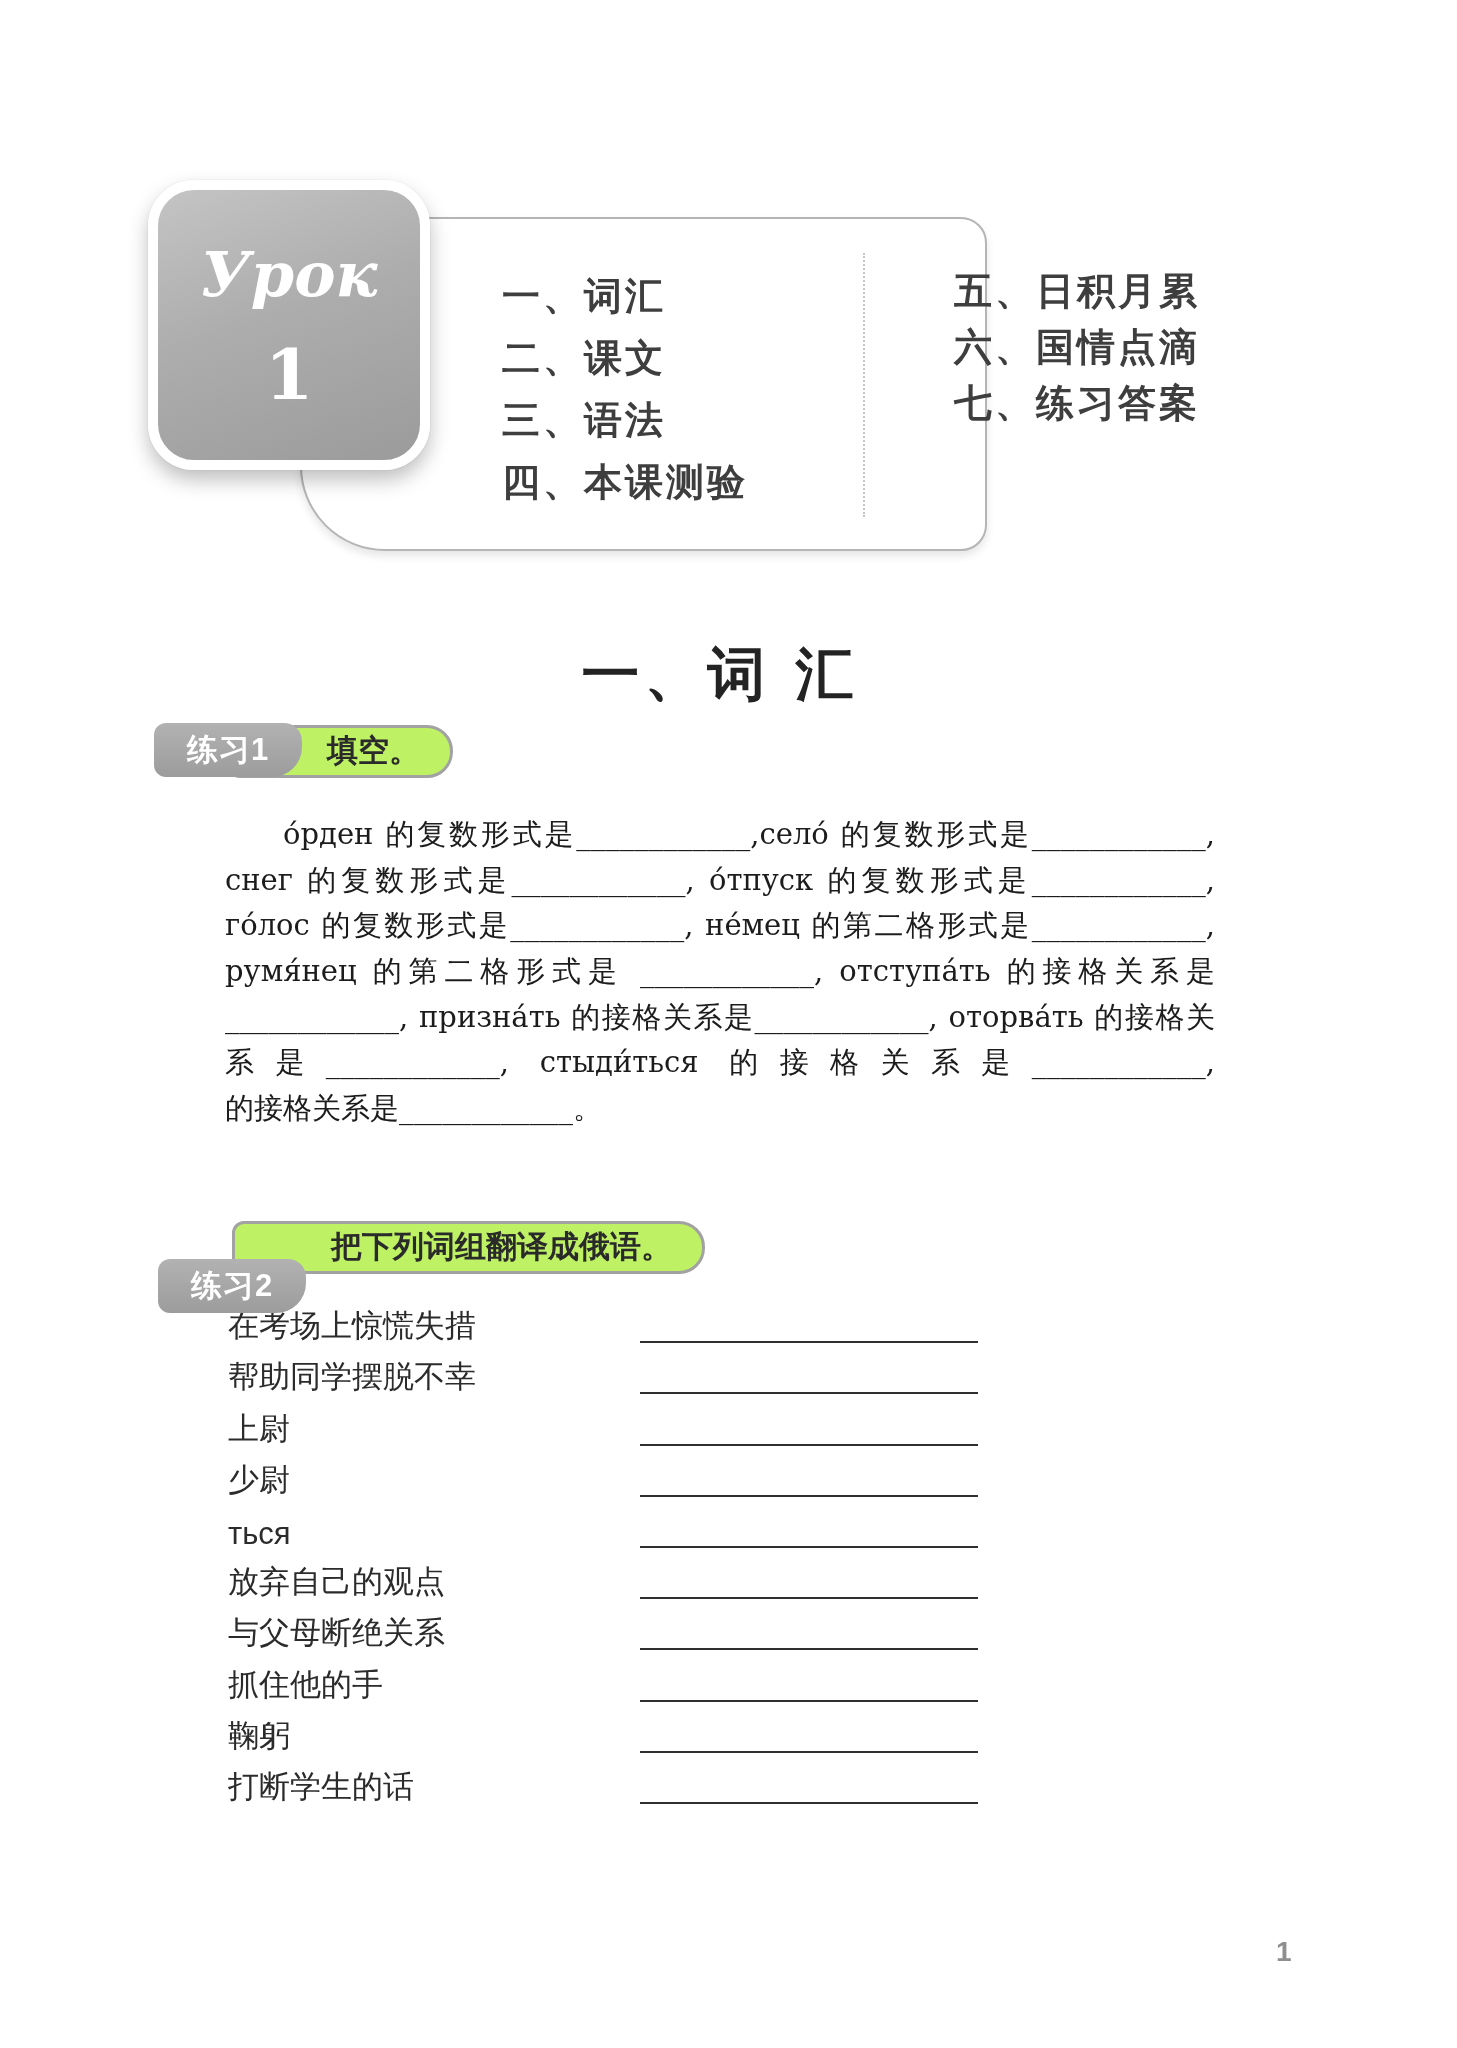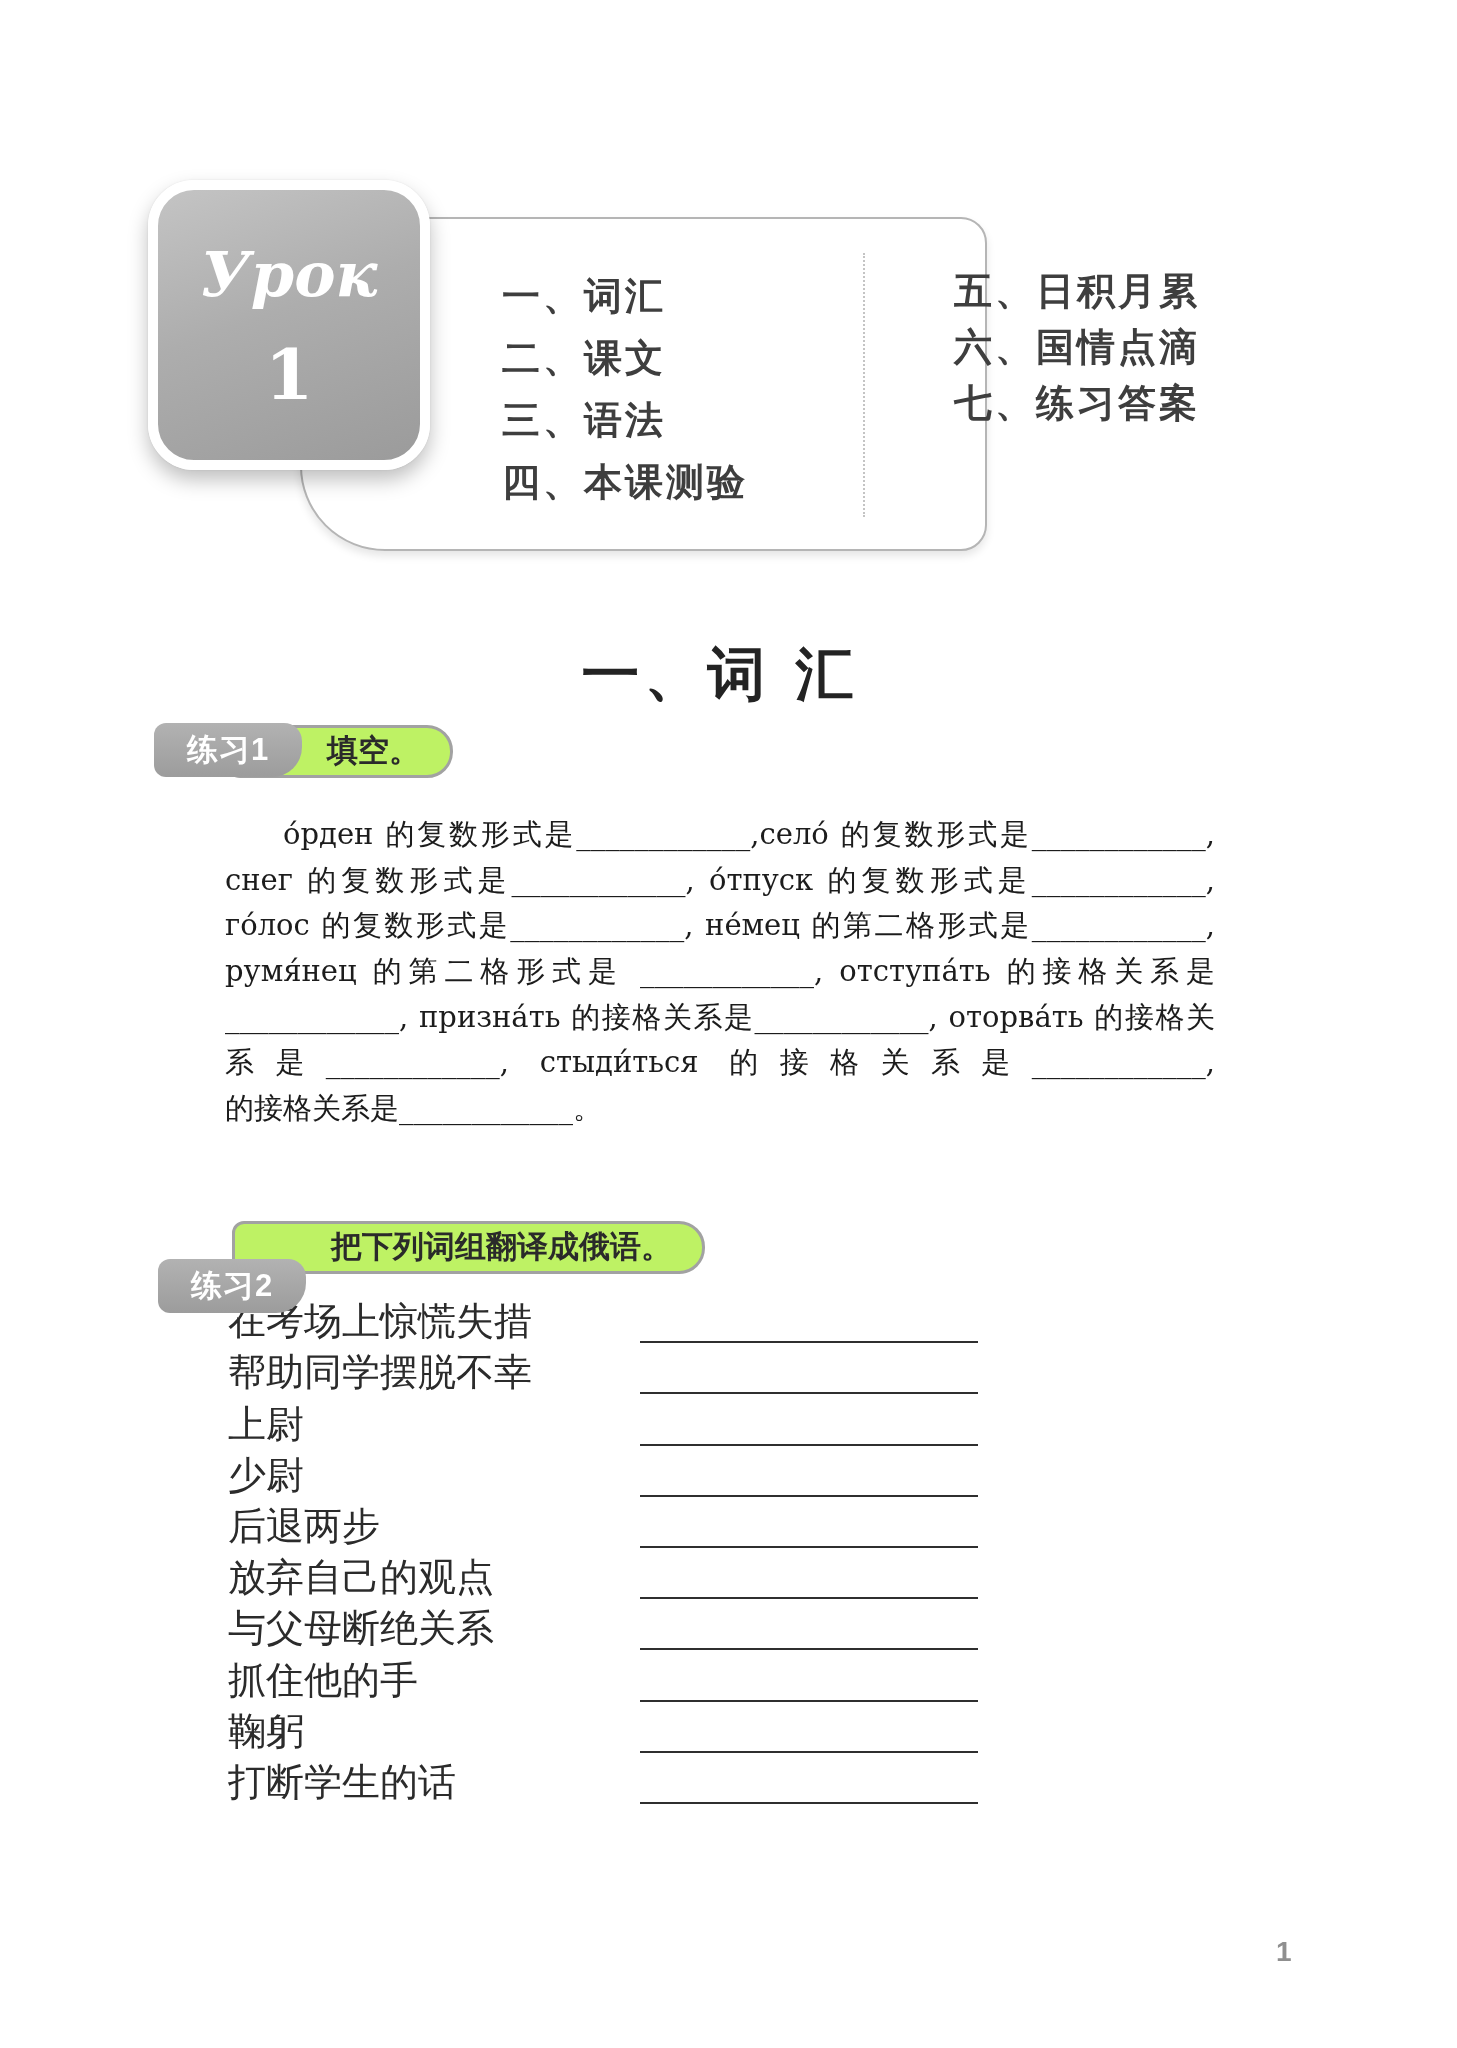--- a/index.html
+++ b/index.html
@@ -75,21 +75,21 @@
     white-space:pre-wrap;
     text-align:justify; text-align-last:justify;
   }
   .ex1-line.first { text-indent:2em; }
   .ex1-line.last  { text-align-last:left; }
 
   
   .ex2-list {
     position:absolute; left:228px; top:1302px; width:990px;
     font-family:"Liberation Sans","DejaVu Sans",sans-serif;
-    font-size:38px; color:#2b2b2b;
+    font-size:31px; color:#2b2b2b;
   }
   .ex2-row    { position:relative; height:51.2px; }
   .ex2-phrase { position:absolute; left:0; bottom:6px; white-space:nowrap; }
   .ex2-line   {
     position:absolute; left:412px; width:338px; bottom:10px; height:0;
     border-bottom:2px solid #2f2f2f;
   }
 
   
   .page-num {
@@ -152,21 +152,21 @@
     </div>
     <div class="ex2-row">
       <span class="ex2-phrase">上尉</span>
       <span class="ex2-line"></span>
     </div>
     <div class="ex2-row">
       <span class="ex2-phrase">少尉</span>
       <span class="ex2-line"></span>
     </div>
     <div class="ex2-row">
-      <span class="ex2-phrase">后退两步</span>
+      <span class="ex2-phrase">ться</span>
       <span class="ex2-line"></span>
     </div>
     <div class="ex2-row">
       <span class="ex2-phrase">放弃自己的观点</span>
       <span class="ex2-line"></span>
     </div>
     <div class="ex2-row">
       <span class="ex2-phrase">与父母断绝关系</span>
       <span class="ex2-line"></span>
     </div>

